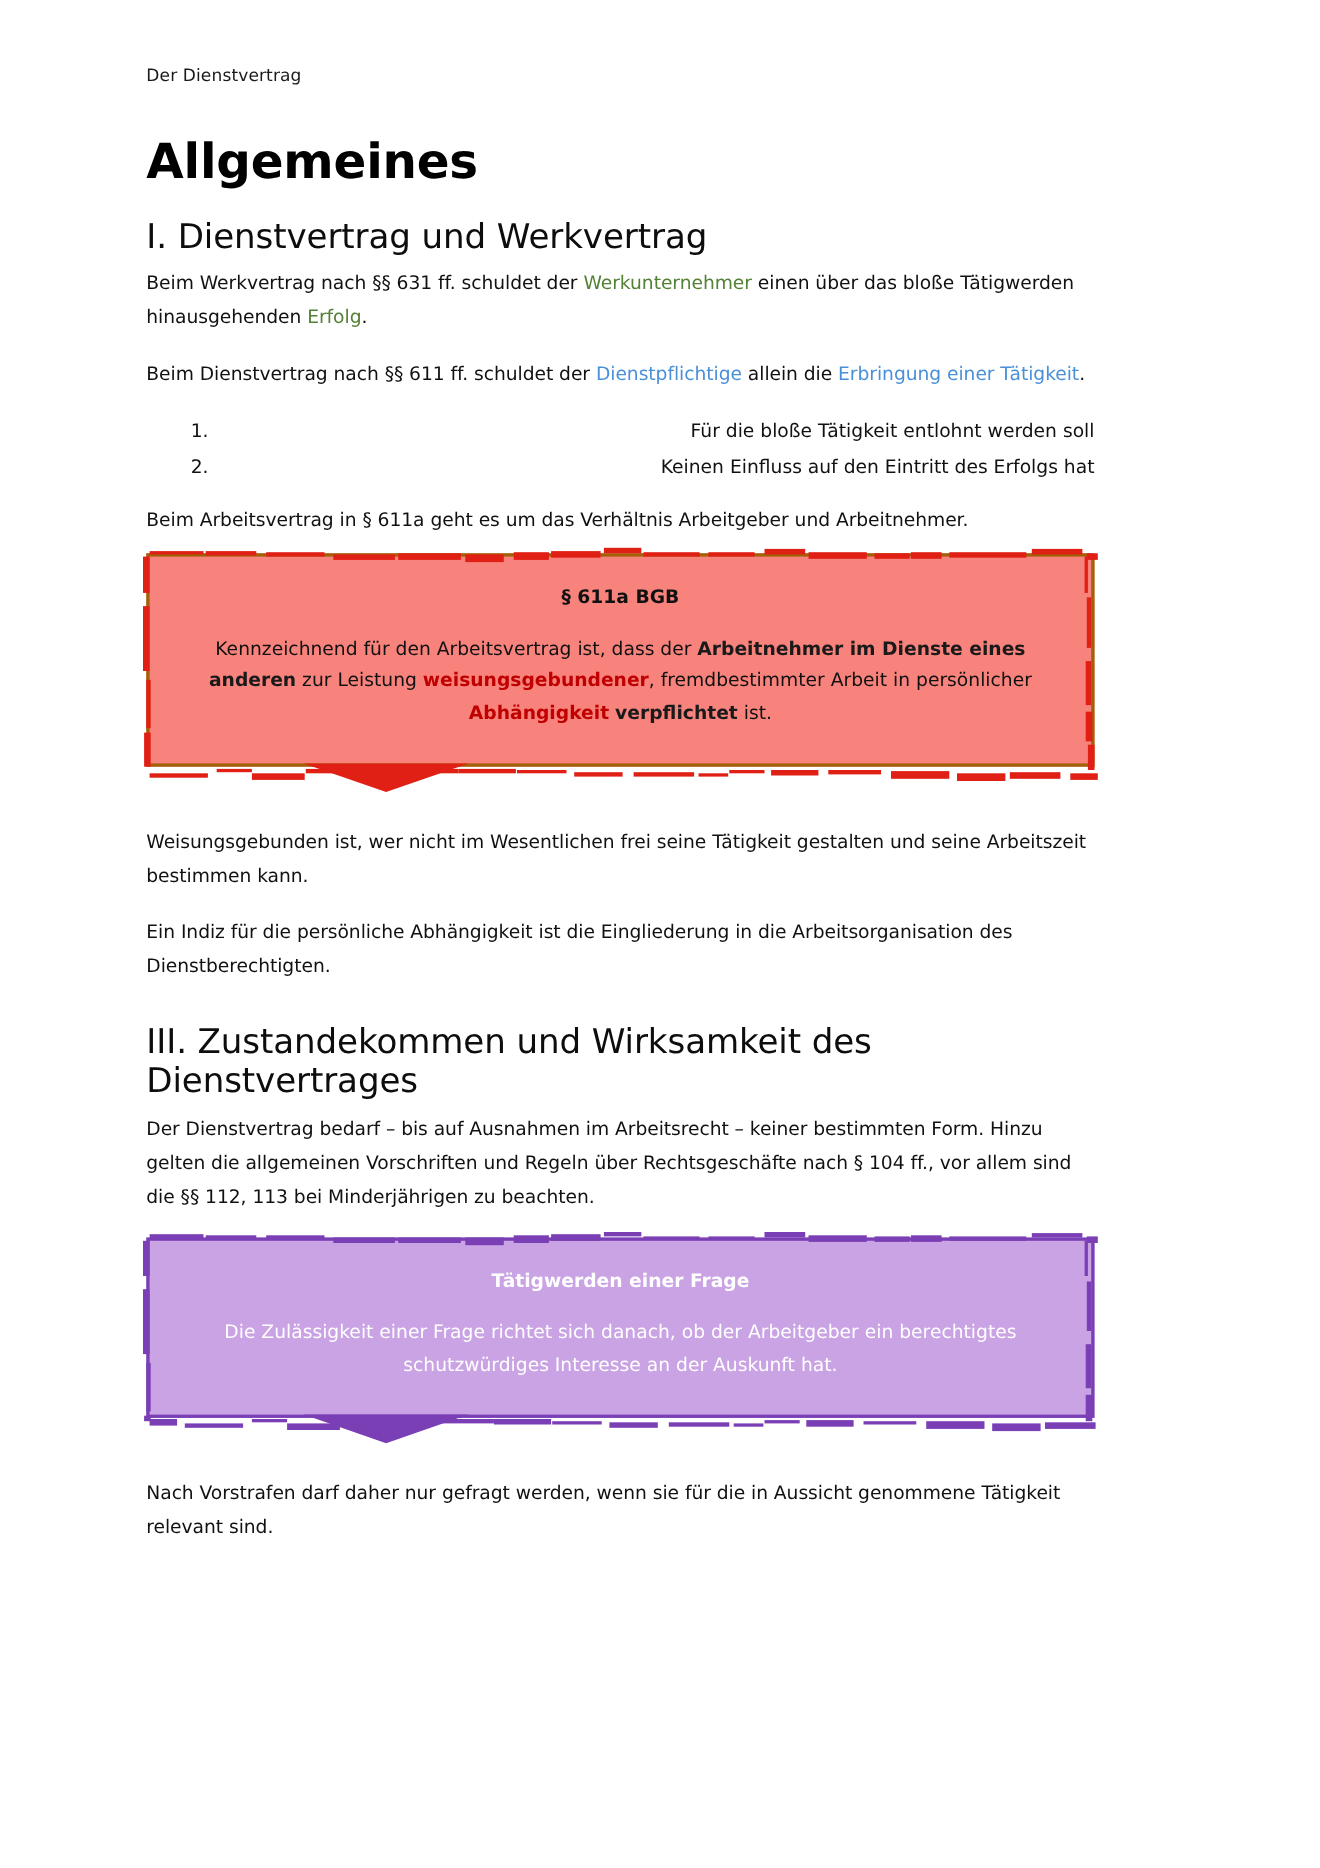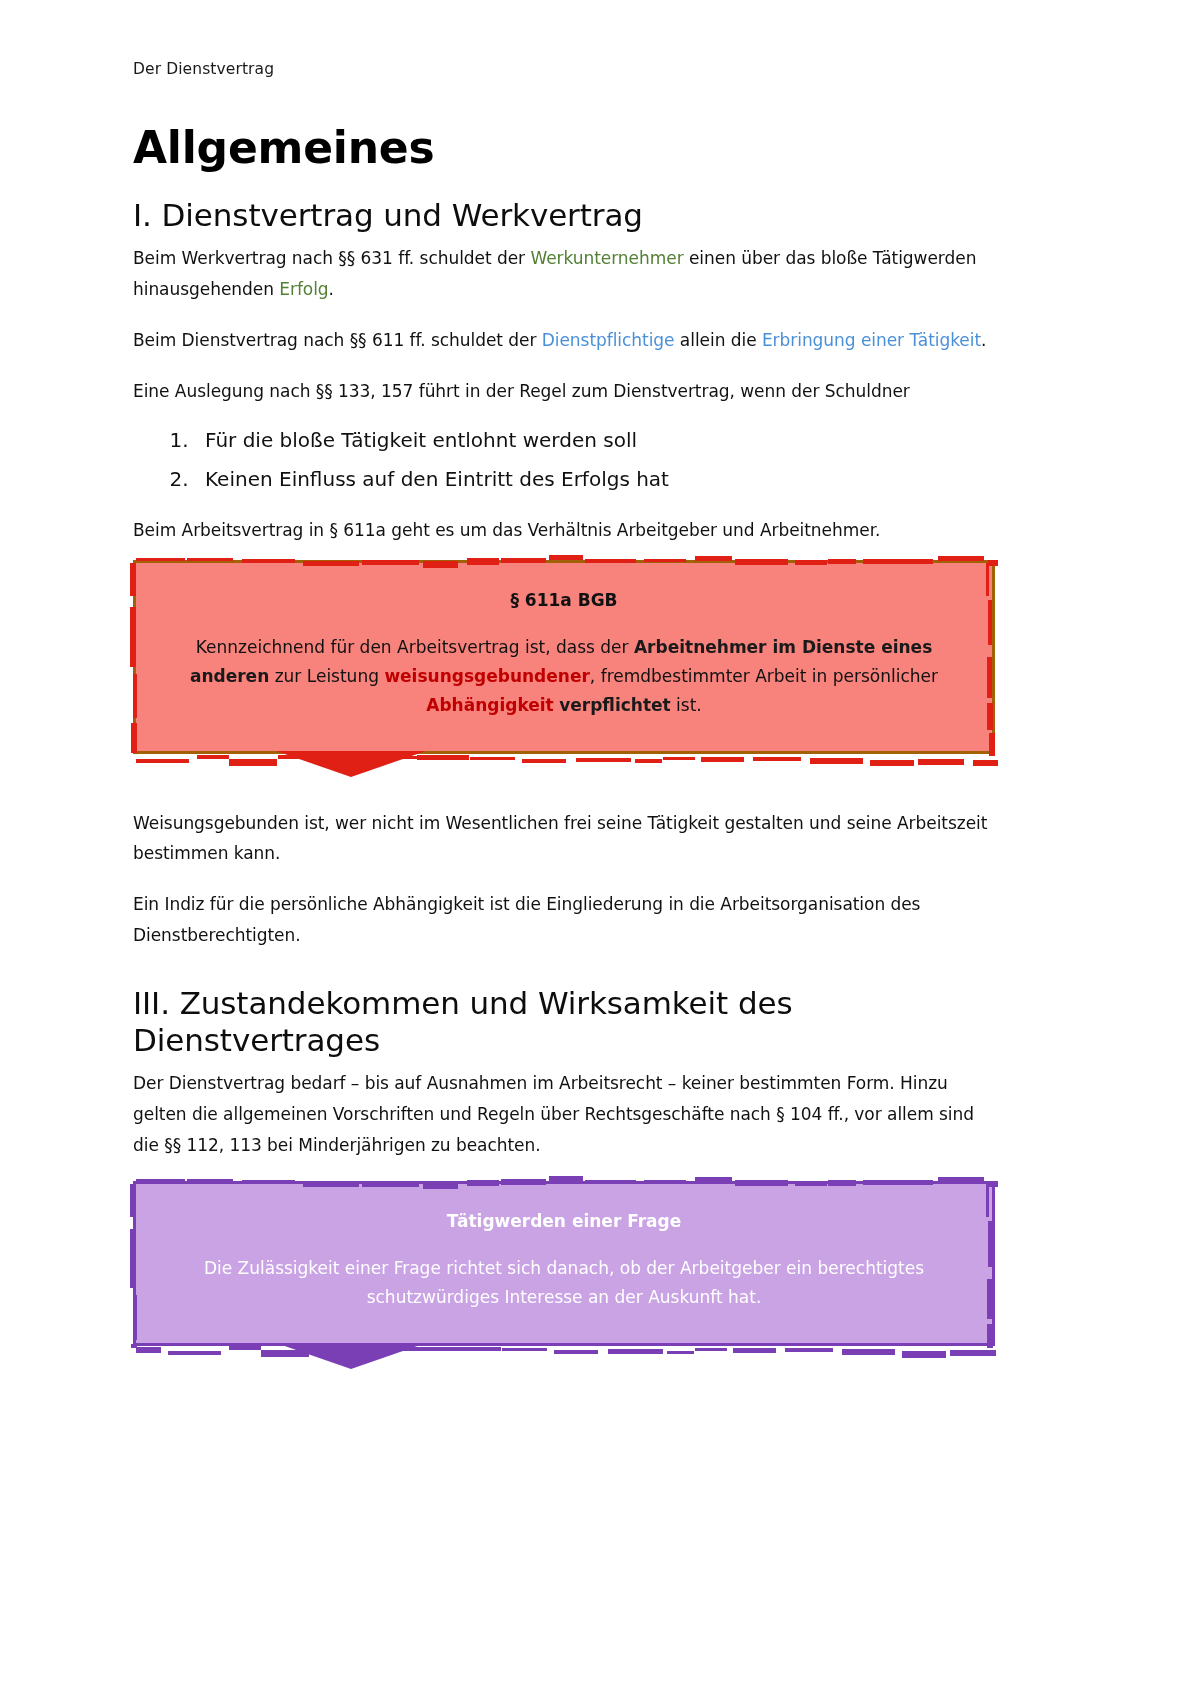--- a/index.html
+++ b/index.html
@@ -53,23 +53,24 @@
     margin: 0 0 20px 0;
     color: #111;
     letter-spacing: -0.05px;
   }
   p.body-text.compact {
     margin-bottom: 14px;
   }
   ol.num-list {
     margin: 4px 0 16px 0;
     padding-left: 62px;
-    font-size: 20px;
+    font-size: 17px;
     line-height: 1.95;
     color: #111;
+    text-align: right;
   }
   ol.num-list li {
     padding-left: 10px;
   }
   .green { color: #538135; }
   .blue  { color: #4a90d9; }
   .bold  { font-weight: normal; }
   .redtext { color: #c00000; font-weight: bold; }
   .blacktext-bold { font-weight: bold; color: #1a1a1a; }
 
@@ -134,21 +135,20 @@
   <div class="doc-header">Der Dienstvertrag</div>
 
   <h1 class="doc-title">Allgemeines</h1>
 
   <h2 class="section-title">I. Dienstvertrag und Werkvertrag</h2>
 
   <p class="body-text"><span>Beim Werkvertrag nach </span><span class="bold">§§ 631 ff.</span><span> schuldet der </span><span class="green">Werkunternehmer</span><span> einen über das bloße Tätigwerden hinausgehenden </span><span class="green">Erfolg</span><span>.</span></p>
 
   <p class="body-text"><span>Beim Dienstvertrag nach </span><span class="bold">§§ 611 ff.</span><span> schuldet der </span><span class="blue">Dienstpflichtige</span><span> allein die </span><span class="blue">Erbringung einer Tätigkeit</span><span>.</span></p>
 
-  <p class="body-text compact"><span>Eine Auslegung nach </span><span class="bold">§§ 133, 157</span><span> führt in der Regel zum Dienstvertrag, wenn der Schuldner</span></p>
 
   <ol class="num-list">
     <li>Für die bloße Tätigkeit entlohnt werden soll</li>
     <li>Keinen Einfluss auf den Eintritt des Erfolgs hat</li>
   </ol>
 
 
   <p class="body-text compact"><span>Beim Arbeitsvertrag in </span><span class="bold">§ 611a</span><span> geht es um das Verhältnis Arbeitgeber und Arbeitnehmer.</span></p>
 
   <div class="rough-wrap">
@@ -262,14 +262,15 @@
         <div class="tick" style="left: 597.054px; top: 163.886px; width: 43.3398px; height: 5.15964px; background: rgb(123, 63, 181);"></div>
         <div class="tick" style="left: 649.455px; top: 164.108px; width: 47.2381px; height: 3.4811px; background: rgb(123, 63, 181);"></div>
         <div class="tick" style="left: 705.682px; top: 164.494px; width: 53.1281px; height: 6.62562px; background: rgb(123, 63, 181);"></div>
         <div class="tick" style="left: 765.59px; top: 166.835px; width: 44.1704px; height: 6.54379px; background: rgb(123, 63, 181);"></div>
         <div class="tick" style="left: 813.917px; top: 165.514px; width: 45.8959px; height: 6.14921px; background: rgb(123, 63, 181);"></div>
       </div>
   </div>
 
   <div class="spacer-after-box"></div>
 
+  <p class="body-text">Nach Vorstrafen darf daher nur gefragt werden, wenn sie für die in Aussicht genommene Tätigkeit relevant sind.</p>
 
 </div>
 
 </body></html>

